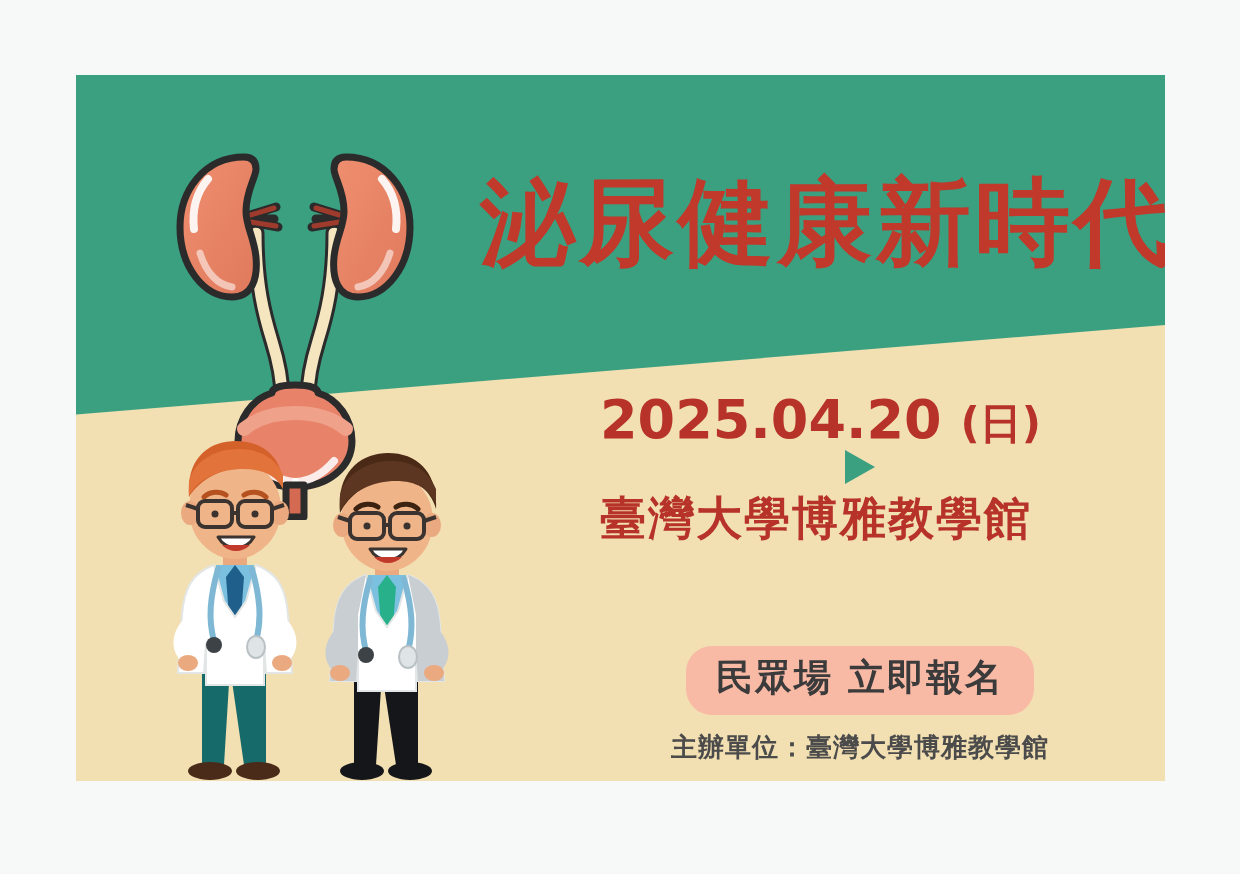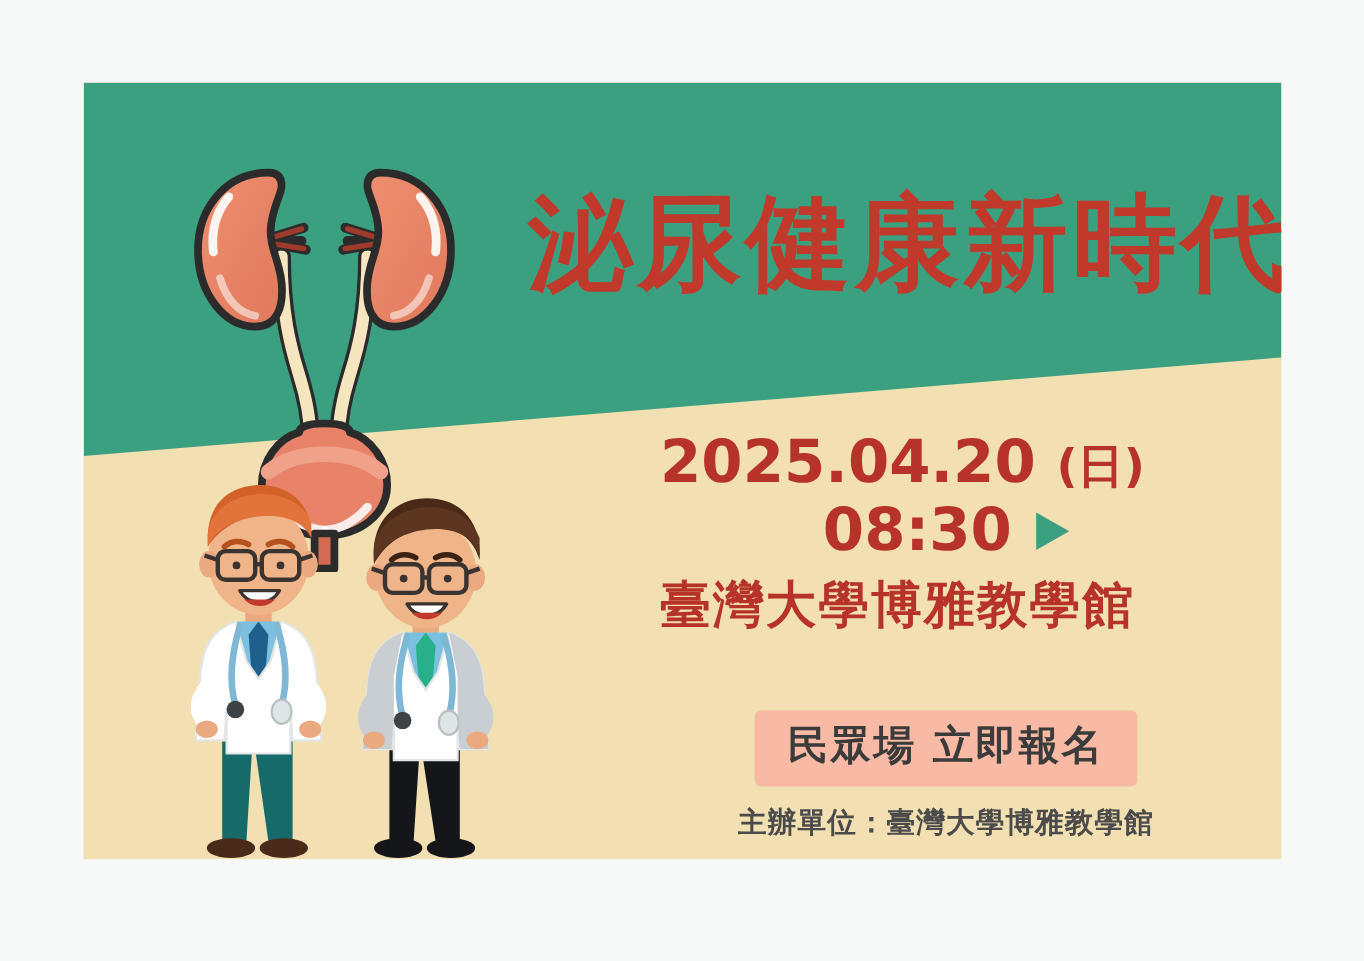--- a/index.html
+++ b/index.html
@@ -148,21 +148,21 @@
     left: 524px;
     top: 571px;
     width: 520px;
     text-align: center;
   }
   .cta-button {
     display: inline-block;
     background: #f8b9a5;
     color: #3b3b3b;
     border: none;
-    border-radius: 6px;
+    border-radius: 26px;
     padding: 12px 30px 16px 30px;
     font-family: "DejaVu Sans", "Liberation Sans", sans-serif;
     font-size: 37px;
     font-weight: 700;
     letter-spacing: 2px;
     line-height: 1.1;
     cursor: pointer;
     white-space: nowrap;
   }
 
@@ -343,21 +343,20 @@
     <div class="headline-block">
       <h1 class="headline">泌尿健康新時代</h1>
     </div>
 
     <div class="info-col">
       <div class="date-line">
         <span>2025.04.20</span>
         <span class="dow">(日)</span>
       </div>
       <div class="time-line">
-        <span>08:30</span>
         <span class="play-triangle"></span>
       </div>
       <div class="venue-line">臺灣大學博雅教學館</div>
     </div>
 
     <div class="cta-wrap">
       <button class="cta-button">民眾場 立即報名</button>
     </div>
 
     <div class="organizer">主辦單位：臺灣大學博雅教學館</div>

